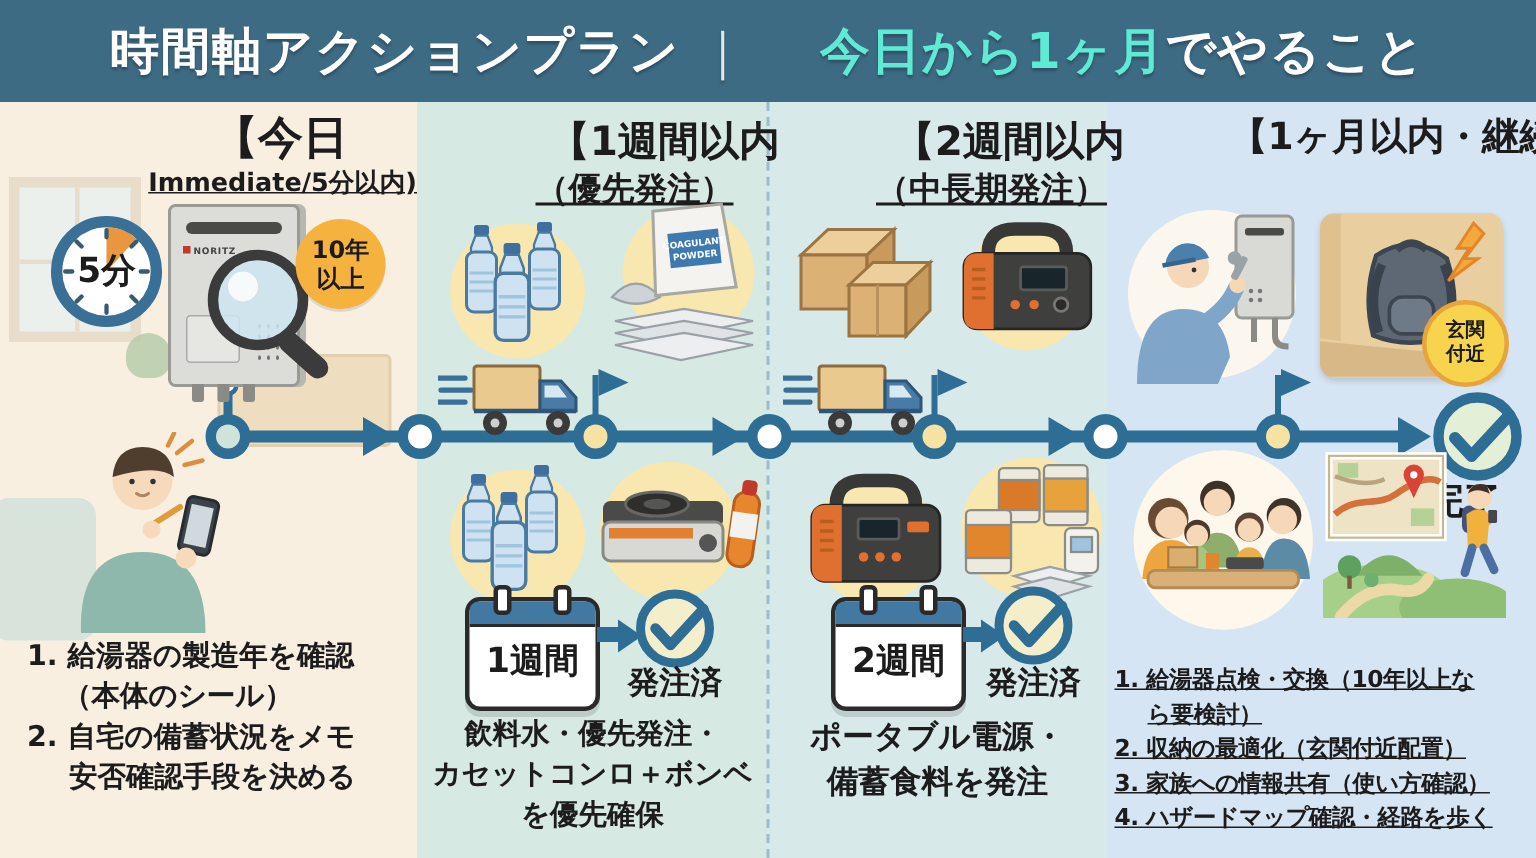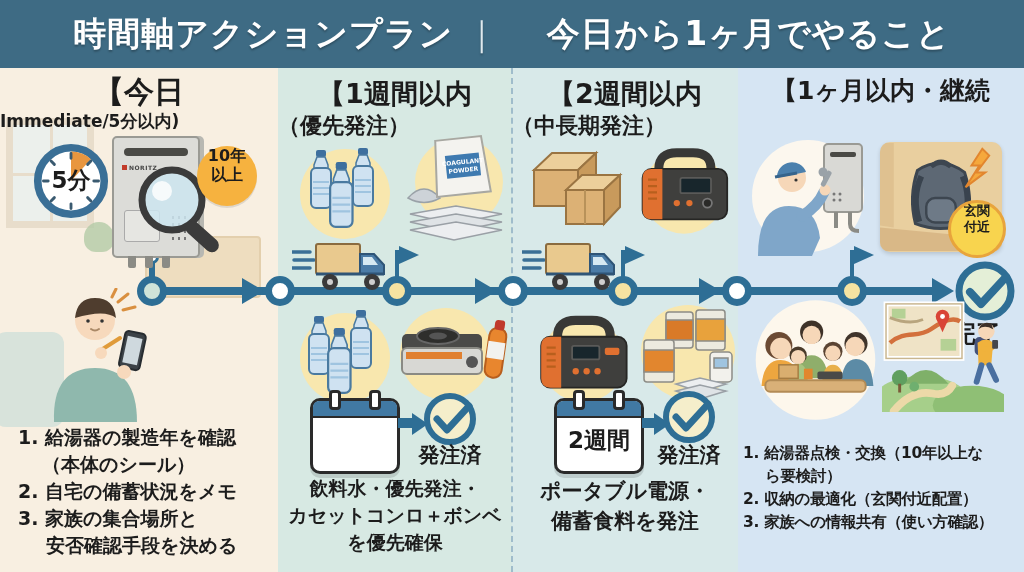--- a/index.html
+++ b/index.html
@@ -3,50 +3,50 @@
 <meta charset="utf-8">
 <style>
   html,body{margin:0;padding:0;background:#ffffff;}
   .poster{position:relative;width:1024px;height:572px;overflow:hidden;
     font-family:"DejaVu Sans","Liberation Sans",sans-serif;font-weight:700;color:#1c1c1c;}
   .abs{position:absolute;}
   
   .header{position:absolute;left:0;top:0;width:1024px;height:68px;background:#3e6b84;
     display:flex;align-items:center;justify-content:center;font-size:33px;color:#fff;letter-spacing:1px;
     text-shadow:0 2px 2px rgba(0,0,0,.25);}
-  .header .hl{color:#ffffff;margin-left:36px;}
+  .header .hl{color:#5eead4;margin-left:36px;}
   .header .divider{margin:0 12px;font-weight:400;color:#dfe9ee;}
   
   .colbg{position:absolute;top:68px;height:504px;}
   .sep{position:absolute;top:68px;height:504px;width:0;border-left:2px dashed #9fbccb;}
   
-  .col-title{position:absolute;text-align:center;}
-  .col-sub{position:absolute;text-align:left;}
+  .col-title{position:absolute;text-align:center;padding-left:48px;}
+  .col-sub{position:absolute;text-align:right;text-decoration:underline;}
   
   .tl-line{position:absolute;left:150px;top:287px;width:792px;height:8px;background:#2e6e95;border-radius:4px;}
   .node{position:absolute;width:16px;height:16px;border-radius:50%;border:7px solid #2e6e95;background:#fff;}
   .ah{position:absolute;width:0;height:0;border-top:13px solid transparent;border-bottom:13px solid transparent;border-left:22px solid #2e6e95;top:278px;}
   .conn{position:absolute;left:149px;top:258px;width:6px;height:28px;background:#2e6e95;}
   .conn-dot{position:absolute;left:145px;top:250px;width:8px;height:8px;border:3px solid #2e6e95;background:#fff;border-radius:50%;}
   .flag-pole{position:absolute;width:4px;height:32px;background:#2e6e95;top:250px;}
   .flag-tri{position:absolute;width:0;height:0;border-top:9px solid transparent;border-bottom:9px solid transparent;border-left:20px solid #2e6e95;top:246px;}
   
-  .round-badge{position:absolute;border-radius:50%;display:flex;flex-direction:column;align-items:center;justify-content:flex-start;text-align:center;}
+  .round-badge{position:absolute;border-radius:50%;display:flex;flex-direction:column;align-items:center;justify-content:center;text-align:center;}
   .age-badge{width:60px;height:60px;background:#f6b23f;font-size:16px;line-height:19px;box-shadow:0 2px 0 rgba(0,0,0,.1);}
   .ent-badge{width:52px;height:52px;background:#f8d44e;border:3px solid #e8a43c;font-size:13px;line-height:16px;}
   .calendar{position:absolute;width:84px;height:70px;background:#fff;border:3px solid #2a2a2a;border-radius:10px;box-shadow:0 4px 0 rgba(0,0,0,.12);}
   .cal-top{height:15px;background:#4179a3;border-bottom:2px solid #2a2a2a;border-radius:6px 6px 0 0;}
   .ring{position:absolute;top:-11px;width:6px;height:14px;background:#fff;border:3px solid #2a2a2a;border-radius:4px;}
   .cal-label{text-align:center;font-size:23px;margin-top:7px;}
   .cal-arrow-bar{position:absolute;height:10px;background:#2e6e95;top:418px;}
   .cal-arrow-tri{position:absolute;width:0;height:0;border-top:11px solid transparent;border-bottom:11px solid transparent;border-left:16px solid #2e6e95;top:413px;}
   .status-label{position:absolute;width:90px;text-align:center;font-size:21px;}
   .caption{position:absolute;text-align:center;}
   .tasks{position:absolute;font-size:19px;line-height:27px;}
-  .tasks4{position:absolute;font-size:15.5px;line-height:23px;letter-spacing:-.3px;}
+  .tasks4{position:absolute;font-size:15.5px;line-height:23px;letter-spacing:-.3px;text-decoration:underline;}
   .heater{position:absolute;background:#dcdcd8;border:2px solid #9a9a94;border-radius:5px;box-shadow:4px 0 0 #b8b8b2;}
   .heater .vent{position:absolute;left:12%;top:10px;width:76%;height:8px;background:#4a4a46;border-radius:4px;}
   .heater .brand{position:absolute;left:8px;top:26px;font-size:6px;color:#444;letter-spacing:.5px;}
   .heater .brand i{display:inline-block;width:5px;height:5px;background:#c23b2a;margin-right:2px;}
   .heater .panel{position:absolute;left:10px;bottom:14px;width:34px;height:30px;border:1px solid #aaa;border-radius:3px;background:#e6e6e2;}
   .heater .dots{position:absolute;right:10px;bottom:16px;width:18px;height:26px;
      background-image:radial-gradient(#777 1.2px,transparent 1.3px);background-size:6px 7px;}
   .heater .pipes{position:absolute;left:14px;bottom:-12px;width:60%;height:12px;display:flex;gap:9px;}
   .heater .pipes i{width:8px;height:12px;background:#8b8b85;border-radius:0 0 2px 2px;}
   .win{position:absolute;left:6px;top:118px;width:74px;height:96px;background:#e9f1f0;border:7px solid #e3d7c4;opacity:.75;}
@@ -158,21 +158,20 @@
     <circle cx="86" cy="84" r="7" fill="#f7d9bc"></circle>
     <path d="M60 64 L82 50" stroke="#e09b3a" stroke-width="4" stroke-linecap="round"></path>
     <circle cx="63" cy="65" r="6" fill="#f7d9bc"></circle>
   </svg>
 
 
   <div class="tasks" style="left:18px;top:424px;width:256px;">
     <div>1. 給湯器の製造年を確認</div>
     <div style="padding-left:24px;">（本体のシール）</div>
     <div>2. 自宅の備蓄状況をメモ</div>
-    <div>3. 家族の集合場所と</div>
     <div style="padding-left:28px;">安否確認手段を決める</div>
   </div>
 
   <div class="col-title" style="left:278px;width:234px;top:76px;font-size:27px;">【1週間以内</div>
   <div class="col-sub" style="left:278px;width:211px;top:111px;font-size:22px;">（優先発注）</div>
 
   <svg class="abs" style="left:296px;top:138px;" width="98" height="102" viewBox="0 0 98 102">
     <circle cx="49" cy="56" r="45" fill="#f8e7ae"></circle>
     <defs>
         <g id="btlA">
@@ -246,20 +245,21 @@
       <rect x="90" y="28" width="17" height="50" rx="8" fill="#e8862e" stroke="#b85f1d" stroke-width="2"></rect>
       <rect x="90" y="42" width="17" height="17" fill="#f2f2ee"></rect>
       <rect x="94" y="20" width="10" height="10" rx="3" fill="#c0392b"></rect>
     </g>
   </svg>
 
   <div class="calendar" style="left:310px;top:398px;">
     <i class="ring" style="left:16px;"></i>
       <i class="ring" style="right:16px;"></i>
     <div class="cal-top"></div>
+    <div class="cal-label">1週間</div>
   </div>
   <div class="cal-arrow-bar" style="left:398px;width:14px;"></div>
   <div class="cal-arrow-tri" style="left:412px;"></div>
 
   <svg class="abs" style="left:419px;top:388px;" width="62" height="62" viewBox="0 0 62 62">
     <circle cx="31" cy="31" r="23" fill="#f5eecb" stroke="#2e6e95" stroke-width="6"></circle>
     <path d="M18 31 l10 11 l22-24" stroke="#2e6e95" stroke-width="7" fill="none" stroke-linecap="round" stroke-linejoin="round"></path>
   </svg>
   <div class="status-label" style="left:405px;top:441px;">発注済</div>
 
@@ -451,15 +451,16 @@
     <path d="M104 50 q9 2 11-4" stroke="#f0b23c" stroke-width="5" fill="none" stroke-linecap="round"></path>
     <rect x="113" y="41" width="6" height="9" rx="1" fill="#44474c"></rect>
     <path d="M102 67 l-5 17 M110 67 l7 15" stroke="#4a6fa0" stroke-width="6" stroke-linecap="round"></path>
   </svg>
 
   <div class="tasks4" style="left:743px;top:442px;width:280px;">
     <div>1. 給湯器点検・交換（10年以上な</div>
     <div style="padding-left:22px;">ら要検討）</div>
     <div>2. 収納の最適化（玄関付近配置）</div>
     <div>3. 家族への情報共有（使い方確認）</div>
+    <div>4. ハザードマップ確認・経路を歩く</div>
   </div>
 
 </div>
 
 </body></html>

